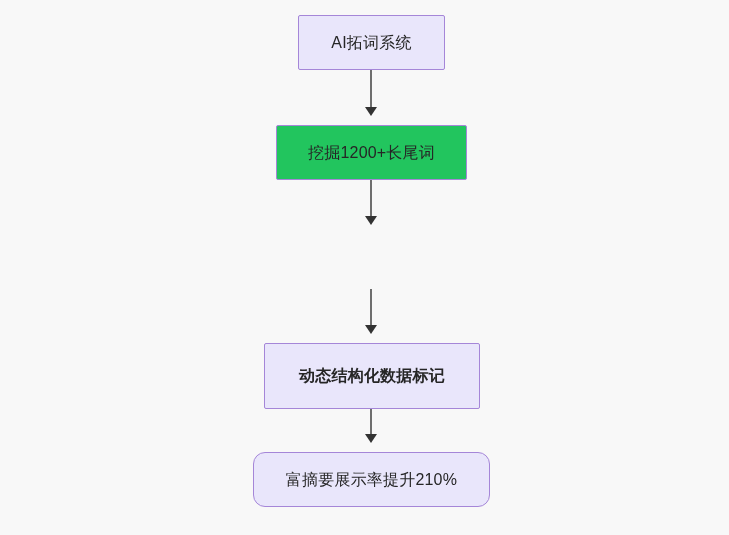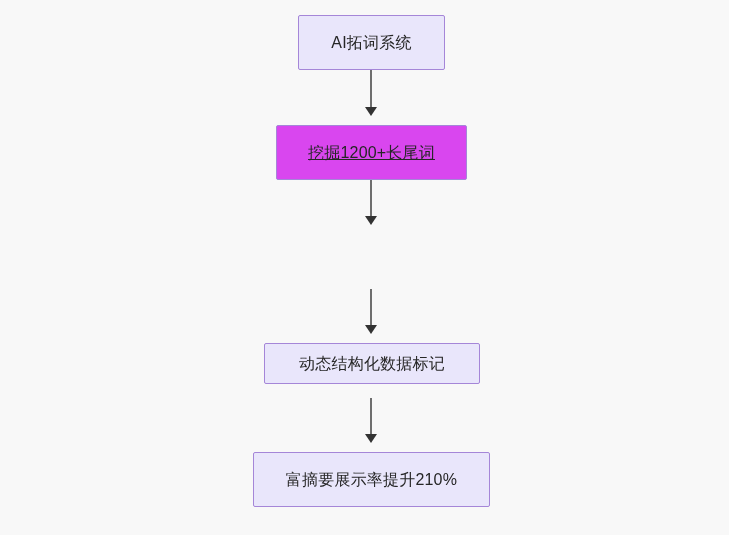--- a/index.html
+++ b/index.html
@@ -77,23 +77,23 @@
     <div class="edge-arrow" style="top: 36px; border-top-color: rgb(51, 51, 51);"></div>
   </div>
   <div class="edge" style="left: 371px; top: 398px; height: 45px;">
     <div class="edge-line" style="height: 37px; background: rgb(110, 110, 110);"></div>
     <div class="edge-arrow" style="top: 36px; border-top-color: rgb(51, 51, 51);"></div>
   </div>
 
   <div class="node" style="left: 298px; top: 15px; width: 147px; height: 55px; background: rgb(233, 230, 251); border-color: rgb(165, 134, 216); color: rgb(38, 38, 38);">
     <span class="node-label">AI拓词系统</span>
   </div>
-  <div class="node" style="left: 276px; top: 125px; width: 191px; height: 55px; background: #d946ef; border-color: rgb(165, 134, 216); color: rgb(38, 38, 38); text-decoration: underline;">
+  <div class="node" style="left: 276px; top: 125px; width: 191px; height: 55px; background: #22c55e; border-color: rgb(165, 134, 216); color: rgb(38, 38, 38);">
     <span class="node-label">挖掘1200+长尾词</span>
   </div>
-  <div class="node" style="left: 264px; top: 343px; width: 216px; height: 41px; background: rgb(233, 230, 251); border-color: rgb(165, 134, 216); color: rgb(38, 38, 38);">
+  <div class="node" style="left: 264px; top: 343px; width: 216px; height: 66px; background: rgb(233, 230, 251); border-color: rgb(165, 134, 216); color: rgb(38, 38, 38); font-weight: bold;">
     <span class="node-label">动态结构化数据标记</span>
   </div>
-  <div class="node" style="left: 253px; top: 452px; width: 237px; height: 55px; background: rgb(233, 230, 251); border-color: rgb(165, 134, 216); color: rgb(38, 38, 38);">
+  <div class="node" style="left: 253px; top: 452px; width: 237px; height: 55px; background: rgb(233, 230, 251); border-color: rgb(165, 134, 216); color: rgb(38, 38, 38); border-radius: 12px;">
     <span class="node-label">富摘要展示率提升210%</span>
   </div>
 
 </div>
 
 </body></html>

